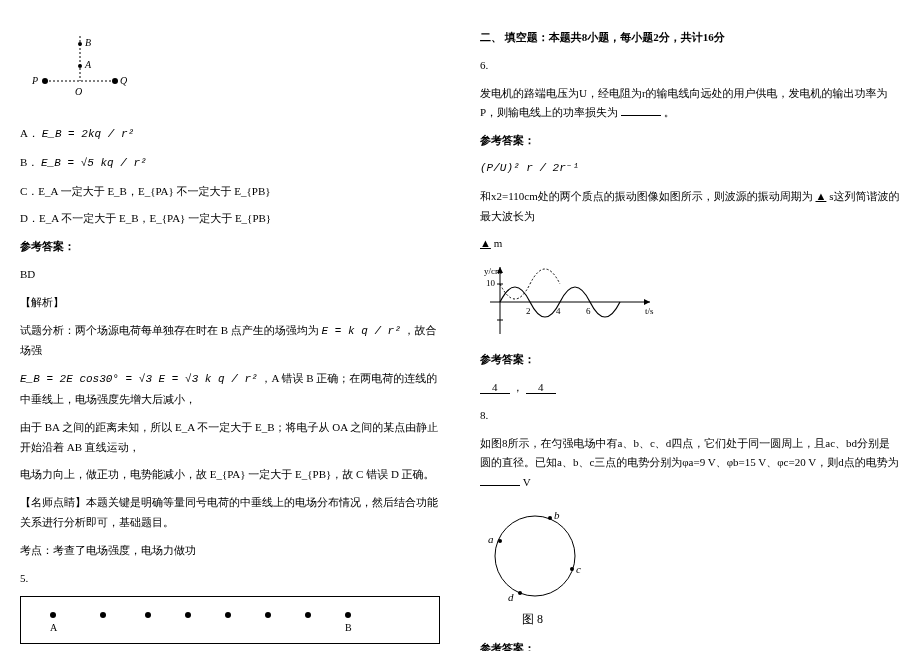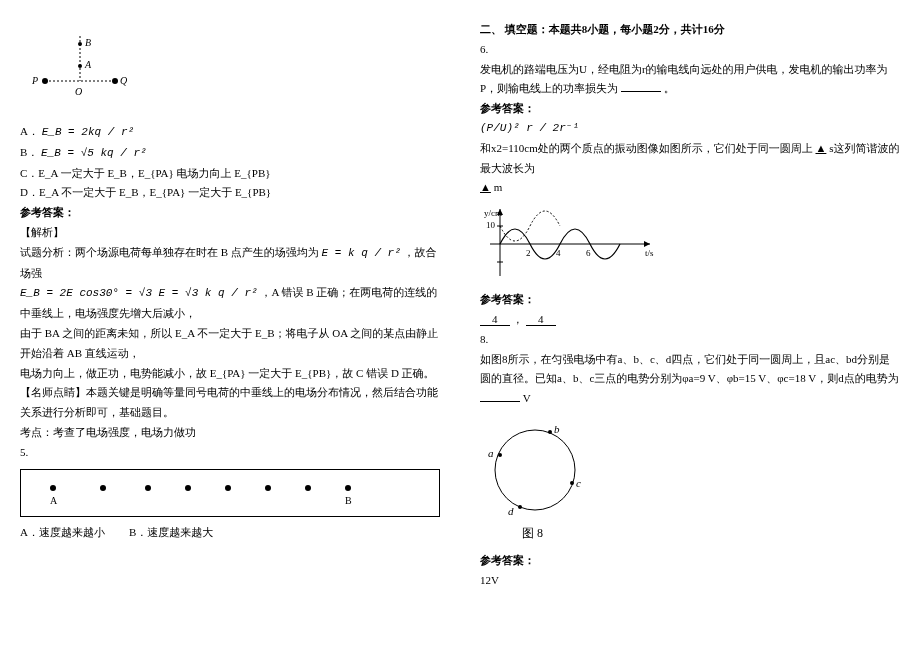--- a/index.html
+++ b/index.html
@@ -14,21 +14,21 @@
     gap: 40px;
   }
   .col {
     flex: 1;
     min-width: 0;
   }
   .diagram-box {
     margin: 6px 0;
   }
   .bold { font-weight: bold; }
-  p { margin: 0 0; }
+  p { margin: 8px 0; }
   .formula { font-style: italic; font-family: Liberation Mono, monospace; }
   .blank {
     display: inline-block;
     border-bottom: 1px solid #000;
     min-width: 40px;
     height: 12px;
     vertical-align: baseline;
   }
   svg { display: block; }
   .option-row { display:flex; gap:24px; margin:4px 0;}
@@ -55,24 +55,25 @@
   </div>
 
   <p>
     <span>A．</span>
     <span class="formula">E_B = 2kq / r²</span>
   </p>
   <p>
     <span>B．</span>
     <span class="formula">E_B = √5 kq / r²</span>
   </p>
-  <p>C．E_A 一定大于 E_B，E_{PA} 电场力向上 E_{PB}</p>
+  <p>C．E_A 一定大于 E_B，E_{PA} 不一定大于 E_{PB}</p>
   <p>D．E_A 不一定大于 E_B，E_{PA} 一定大于 E_{PB}</p>
 
   <p class="bold">参考答案：</p>
+  <p>BD</p>
   <p>【解析】</p>
 
   <p>
     <span>试题分析：两个场源电荷每单独存在时在 B 点产生的场强均为 </span>
     <span class="formula">E = k q / r²</span>
     <span>，故合场强</span>
   </p>
   <p>
     <span class="formula">E_B = 2E cos30° = √3 E = √3 k q / r²</span>
     <span>，A 错误 B 正确；在两电荷的连线的中垂线上，电场强度先增大后减小，</span>
@@ -113,21 +114,21 @@
   <p>6.</p>
   <p>
     <span>发电机的路端电压为U，经电阻为r的输电线向远处的用户供电，发电机的输出功率为P，则输电线上的功率损失为</span>
     <span class="blank"></span>
     <span>。</span>
   </p>
   <p class="bold">参考答案：</p>
   <p class="formula">(P/U)² r / 2r⁻¹</p>
 
   <p>
-    <span>和x2=110cm处的两个质点的振动图像如图所示，它们处于同一圆周上</span>
+    <span>和x2=110cm处的两个质点的振动图像如图所示，则波源的振动周期为</span>
     <span style="text-decoration:underline">▲</span>
     <span> s这列简谐波的最大波长为</span>
   </p>
   <p>
     <span style="text-decoration:underline">▲</span>
     <span> m</span>
   </p>
 
   <div class="diagram-box">
     <svg width="180" height="80" viewBox="0 0 180 80">
@@ -150,21 +151,21 @@
 
   <p class="bold">参考答案：</p>
   <p>
     <span style="border-bottom:1px solid #000; padding:0 12px">4</span>
     <span>，</span>
     <span style="border-bottom:1px solid #000; padding:0 12px">4</span>
   </p>
 
   <p>8.</p>
   <p>
-    <span>如图8所示，在匀强电场中有a、b、c、d四点，它们处于同一圆周上，且ac、bd分别是圆的直径。已知a、b、c三点的电势分别为φa=9 V、φb=15 V、φc=18 V，则d点的电势为</span>
+    <span>如图8所示，在匀强电场中有a、b、c、d四点，它们处于同一圆周上，且ac、bd分别是圆的直径。已知a、b、c三点的电势分别为φa=9 V、φb=15 V、φc=20 V，则d点的电势为</span>
     <span class="blank"></span>
     <span> V</span>
   </p>
 
   <div class="diagram-box">
     <svg width="120" height="130" viewBox="0 0 120 130">
       <circle cx="55" cy="55" r="40" stroke="#000" fill="none"></circle>
       <circle cx="20" cy="40" r="2" fill="#000"></circle>
         <text x="8" y="42" font-size="11" font-style="italic">a</text>
       <circle cx="70" cy="17" r="2" fill="#000"></circle>

